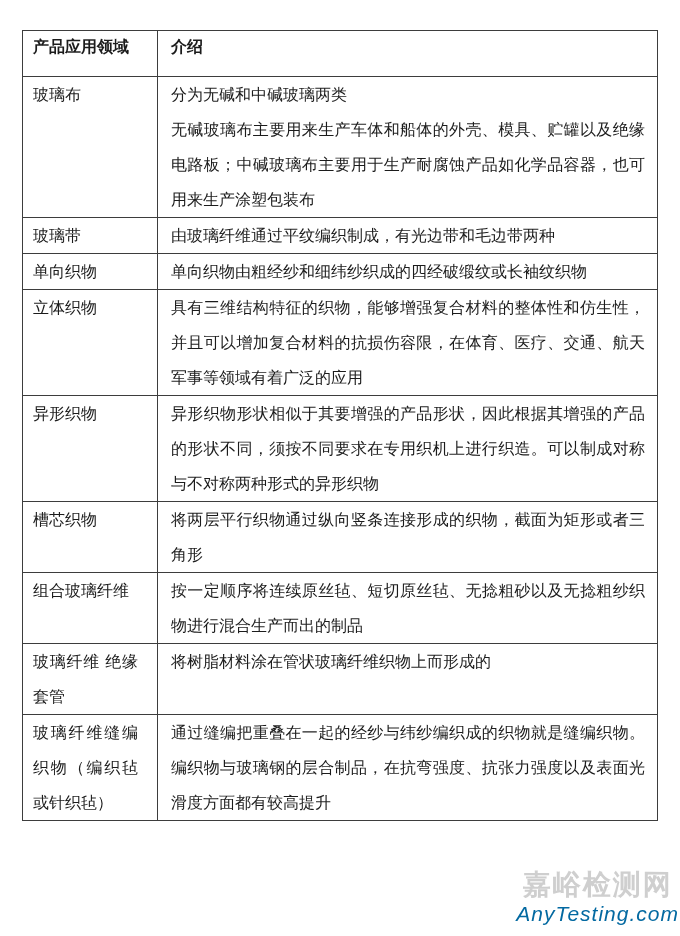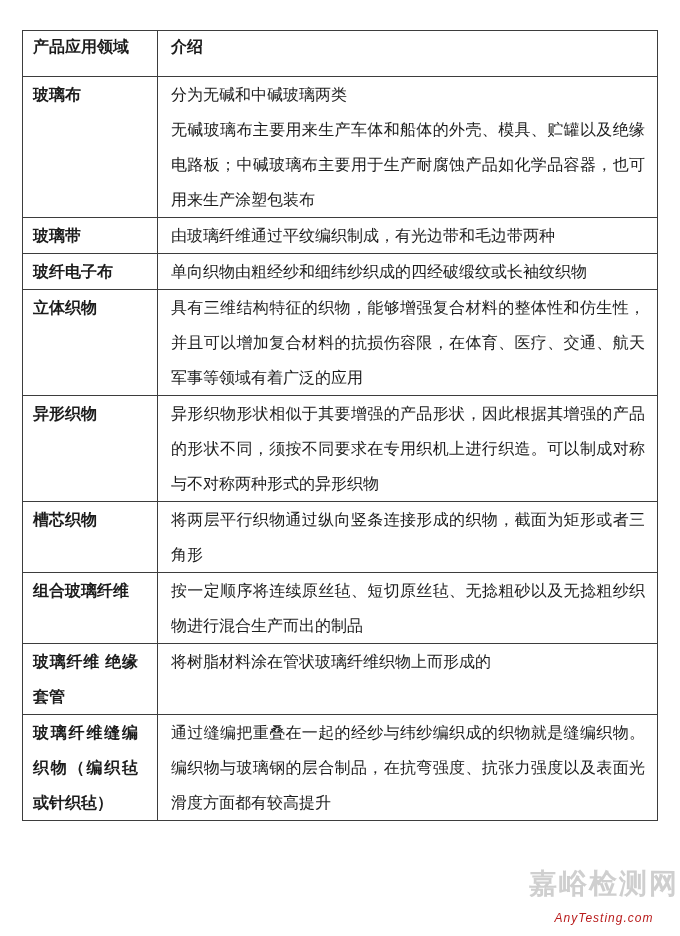--- a/index.html
+++ b/index.html
@@ -38,21 +38,21 @@
   .product-table th {
     font-weight: bold;
     text-align: left;
     height: 46px;
     line-height: 32px;
   }
   .product-table th.c1 { padding: 0 10px 0 10px; }
   .product-table th.c2 { padding: 0 4px 0 13px; }
 
   .product-table td.c1 {
-    font-weight: bold;
+    font-weight: normal;
     text-align: justify;
     padding: 0 19px 0 10px;
   }
   .product-table td.c2 {
     font-weight: normal;
     text-align: justify;
     padding: 0 12px 0 13px;
   }
   .para { text-align: justify; }
 
@@ -66,25 +66,25 @@
     line-height: 1;
     pointer-events: none;
   }
   .wm-cn {
     font-size: 28px;
     font-weight: bold;
     letter-spacing: 2px;
     color: #cfcfcf;
   }
   .wm-en {
-    font-size: 12px;
+    font-size: 21px;
     font-style: italic;
     letter-spacing: 1px;
-    margin-top: 14px;
-    color: #b91c1c;
+    margin-top: 4px;
+    color: #0369a1;
   }
 </style>
 </head>
 <body>
 
 <div class="page">
 
   <table class="product-table">
     <colgroup>
       <col class="col-field">
@@ -105,21 +105,21 @@
       </tr>
 
       <tr>
         <td class="c1">玻璃带</td>
         <td class="c2">
           <div class="para">由玻璃纤维通过平纹编织制成，有光边带和毛边带两种</div>
         </td>
       </tr>
 
       <tr>
-        <td class="c1">玻纤电子布</td>
+        <td class="c1">单向织物</td>
         <td class="c2">
           <div class="para">单向织物由粗经纱和细纬纱织成的四经破缎纹或长袖纹织物</div>
         </td>
       </tr>
 
       <tr>
         <td class="c1">立体织物</td>
         <td class="c2">
           <div class="para">具有三维结构特征的织物，能够增强复合材料的整体性和仿生性，并且可以增加复合材料的抗损伤容限，在体育、医疗、交通、航天军事等领域有着广泛的应用</div>
         </td>

